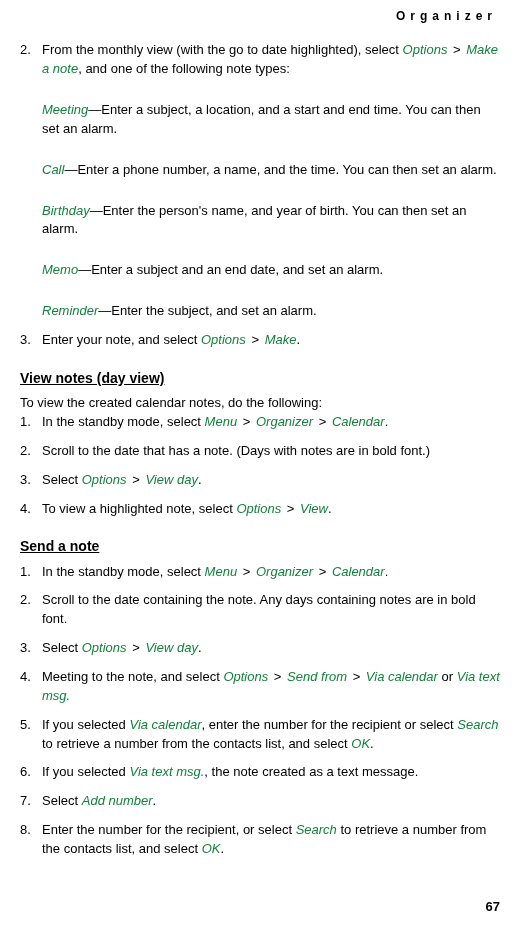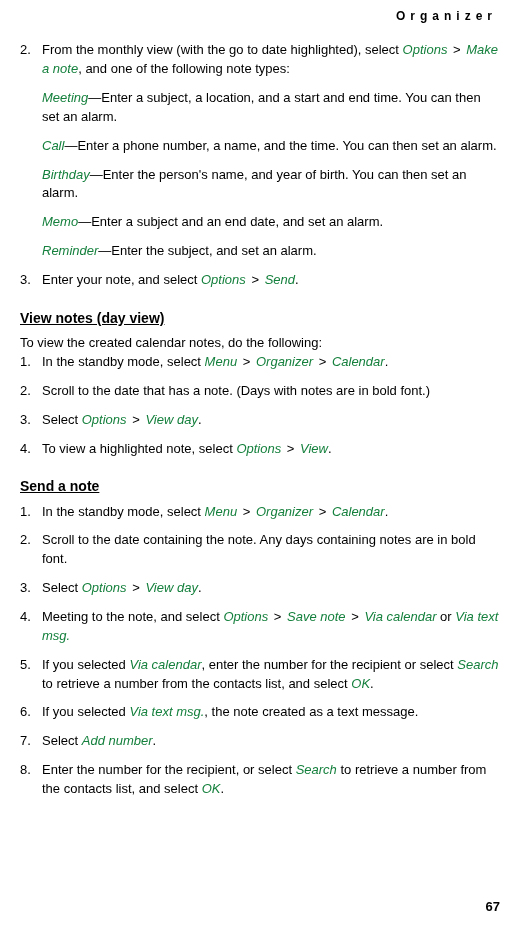--- a/index.html
+++ b/index.html
@@ -43,21 +43,21 @@
       margin-bottom: 10px;
     }
     ol li .num {
       width: 22px;
       flex-shrink: 0;
     }
     ol li .content {
       flex: 1;
     }
     .sub-item {
-      margin-top: 10px;
+      margin-top: 22px;
       margin-bottom: 0;
     }
     h2 {
       font-size: 14px;
       font-weight: bold;
       text-decoration: underline;
       margin-top: 18px;
       margin-bottom: 6px;
     }
     .intro {
@@ -77,21 +77,21 @@
       <div class="sub-item"><span class="menu-link">Meeting</span><span>—Enter a subject, a location, and a start and end time. You can then set an alarm.</span></div>
       <div class="sub-item"><span class="menu-link">Call</span><span>—Enter a phone number, a name, and the time. You can then set an alarm.</span></div>
       <div class="sub-item"><span class="menu-link">Birthday</span><span>—Enter the person's name, and year of birth. You can then set an alarm.</span></div>
       <div class="sub-item"><span class="menu-link">Memo</span><span>—Enter a subject and an end date, and set an alarm.</span></div>
       <div class="sub-item"><span class="menu-link">Reminder</span><span>—Enter the subject, and set an alarm.</span></div>
     </span>
   </li>
   <li>
     <span class="num">3.</span>
     <span class="content">
-      <span>Enter your note, and select </span><span class="menu-link">Options</span><span class="gt"> &gt; </span><span class="menu-link">Send</span><span>.</span>
+      <span>Enter your note, and select </span><span class="menu-link">Options</span><span class="gt"> &gt; </span><span class="menu-link">Make</span><span>.</span>
     </span>
   </li>
 </ol>
 
 <h2>View notes (day view)</h2>
 <div class="intro">To view the created calendar notes, do the following:</div>
 <ol>
   <li>
     <span class="num">1.</span>
     <span class="content"><span>In the standby mode, select </span><span class="menu-link">Menu</span><span class="gt"> &gt; </span><span class="menu-link">Organizer</span><span class="gt"> &gt; </span><span class="menu-link">Calendar</span><span>.</span></span>
@@ -119,21 +119,21 @@
   <li>
     <span class="num">2.</span>
     <span class="content">Scroll to the date containing the note. Any days containing notes are in bold font.</span>
   </li>
   <li>
     <span class="num">3.</span>
     <span class="content"><span>Select </span><span class="menu-link">Options</span><span class="gt"> &gt; </span><span class="menu-link">View day</span><span>.</span></span>
   </li>
   <li>
     <span class="num">4.</span>
-    <span class="content"><span>Meeting to the note, and select </span><span class="menu-link">Options</span><span class="gt"> &gt; </span><span class="menu-link">Save note</span><span class="gt"> &gt; </span><span class="menu-link">Via calendar</span><span> or </span><span class="menu-link">Via text msg.</span></span>
+    <span class="content"><span>Meeting to the note, and select </span><span class="menu-link">Options</span><span class="gt"> &gt; </span><span class="menu-link">Send from</span><span class="gt"> &gt; </span><span class="menu-link">Via calendar</span><span> or </span><span class="menu-link">Via text msg.</span></span>
   </li>
   <li>
     <span class="num">5.</span>
     <span class="content"><span>If you selected </span><span class="menu-link">Via calendar</span><span>, enter the number for the recipient or select </span><span class="menu-link">Search</span><span> to retrieve a number from the contacts list, and select </span><span class="menu-link">OK</span><span>.</span></span>
   </li>
   <li>
     <span class="num">6.</span>
     <span class="content"><span>If you selected </span><span class="menu-link">Via text msg.</span><span>, the note created as a text message.</span></span>
   </li>
   <li>

